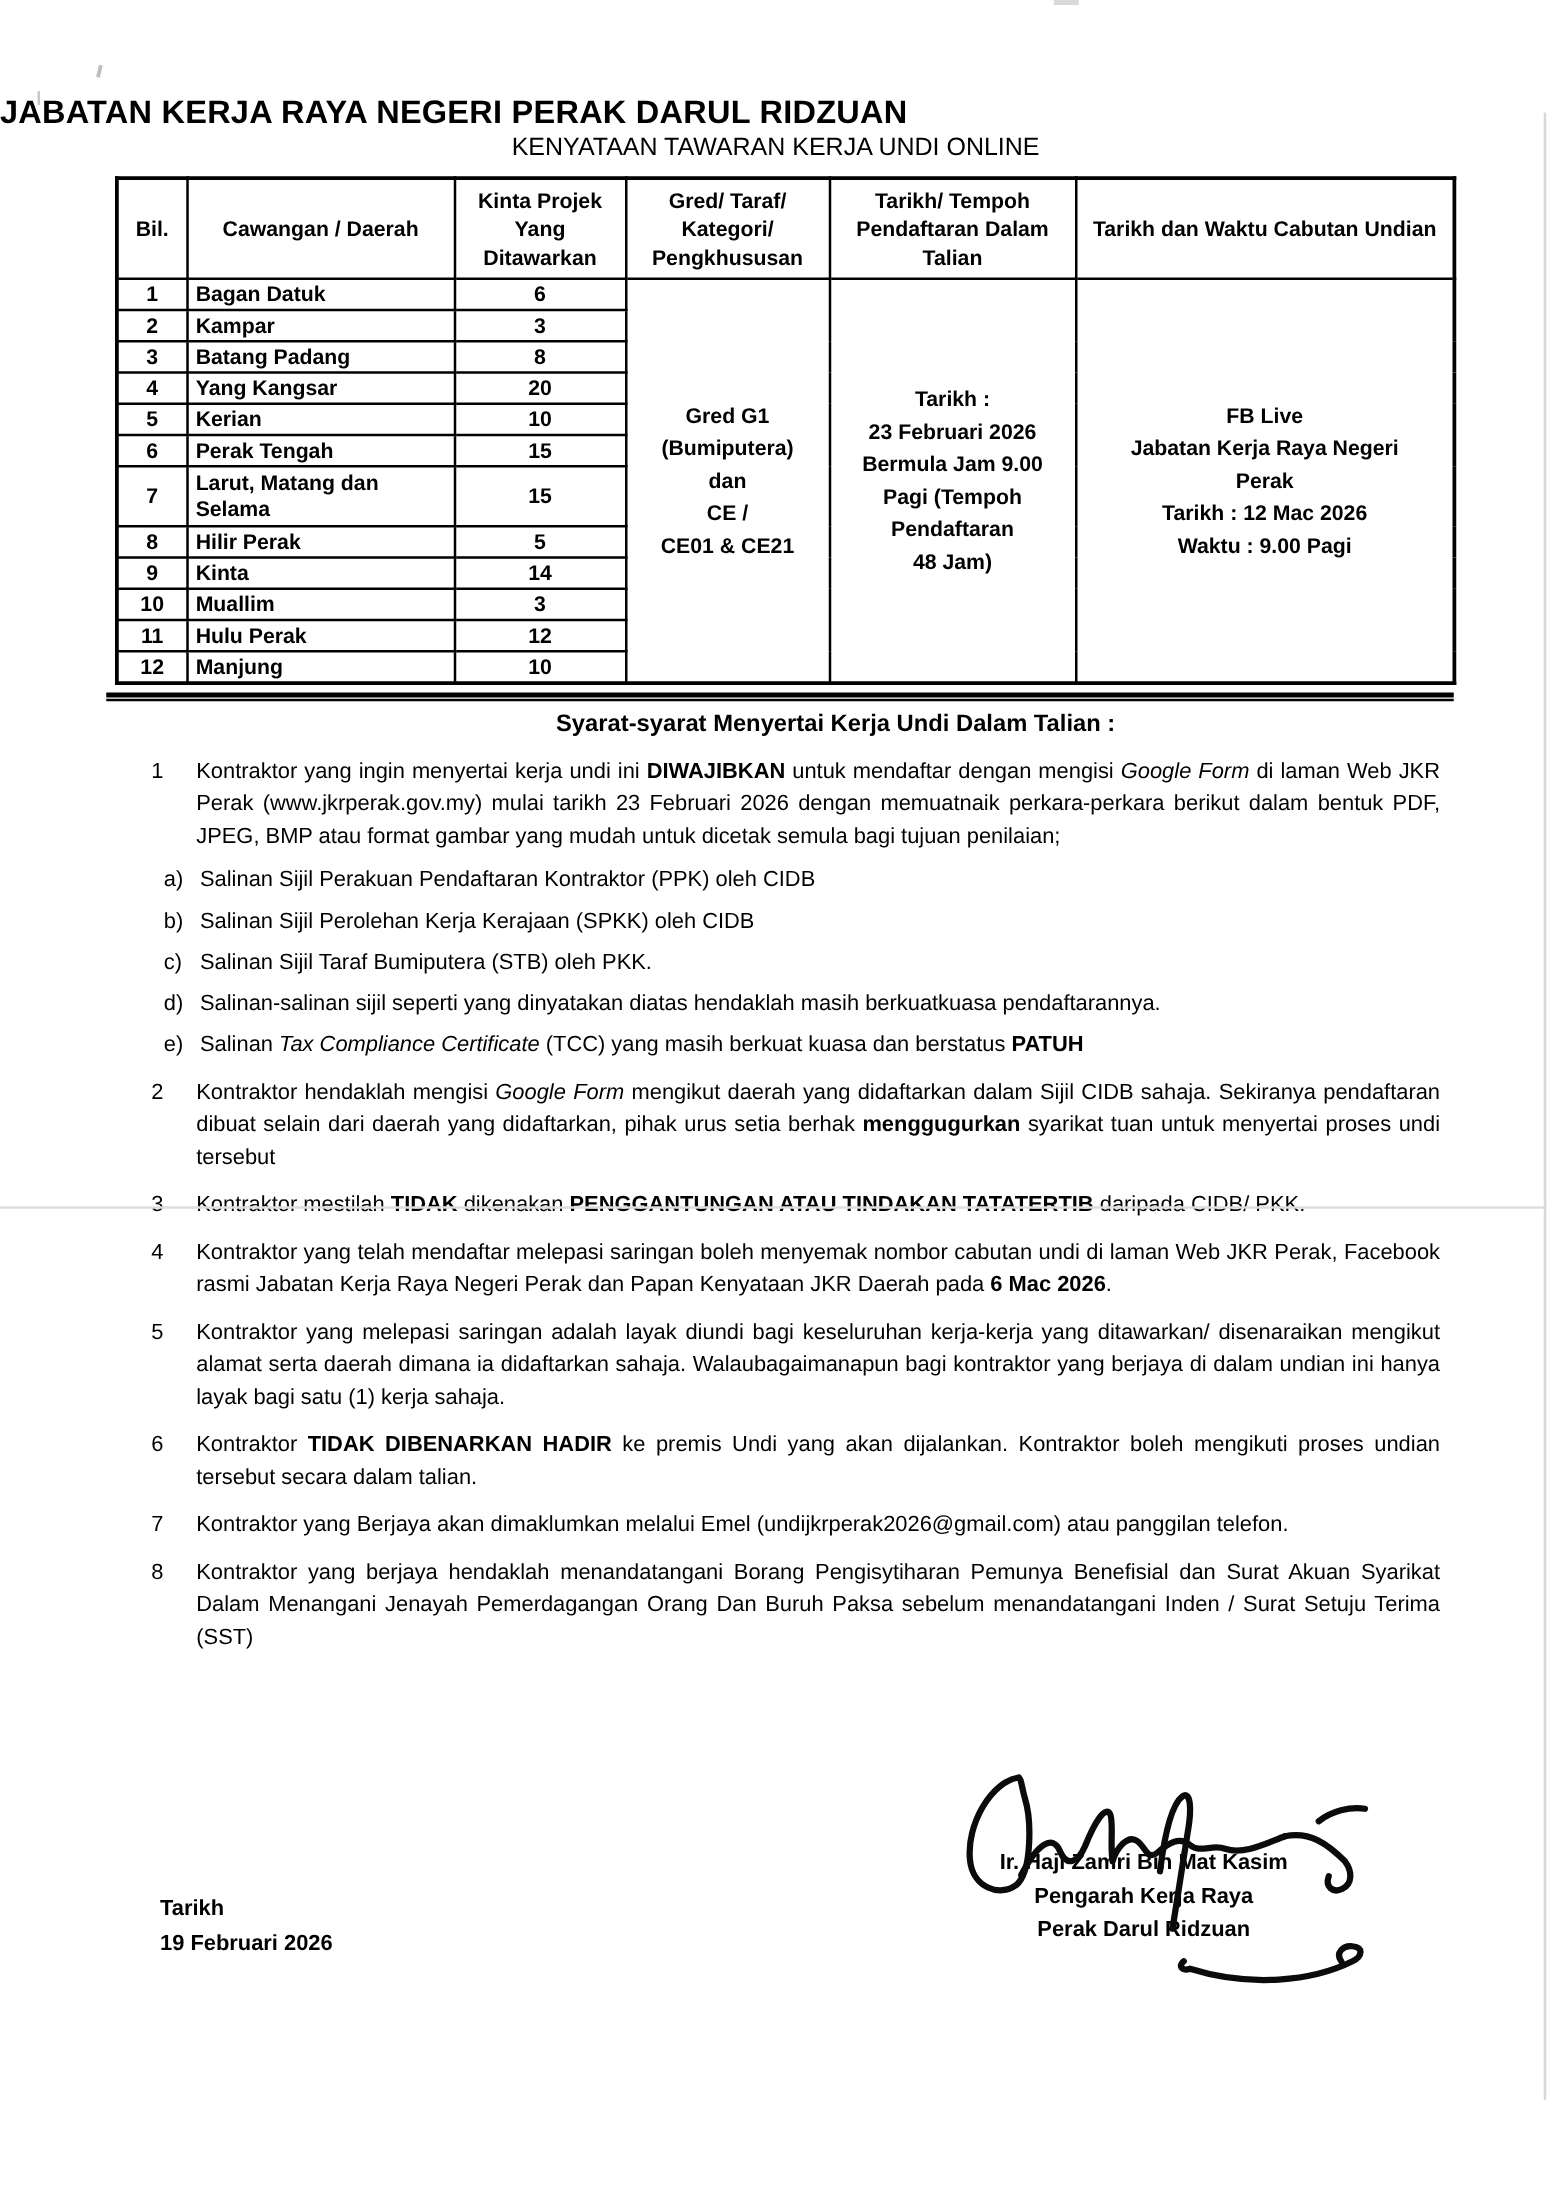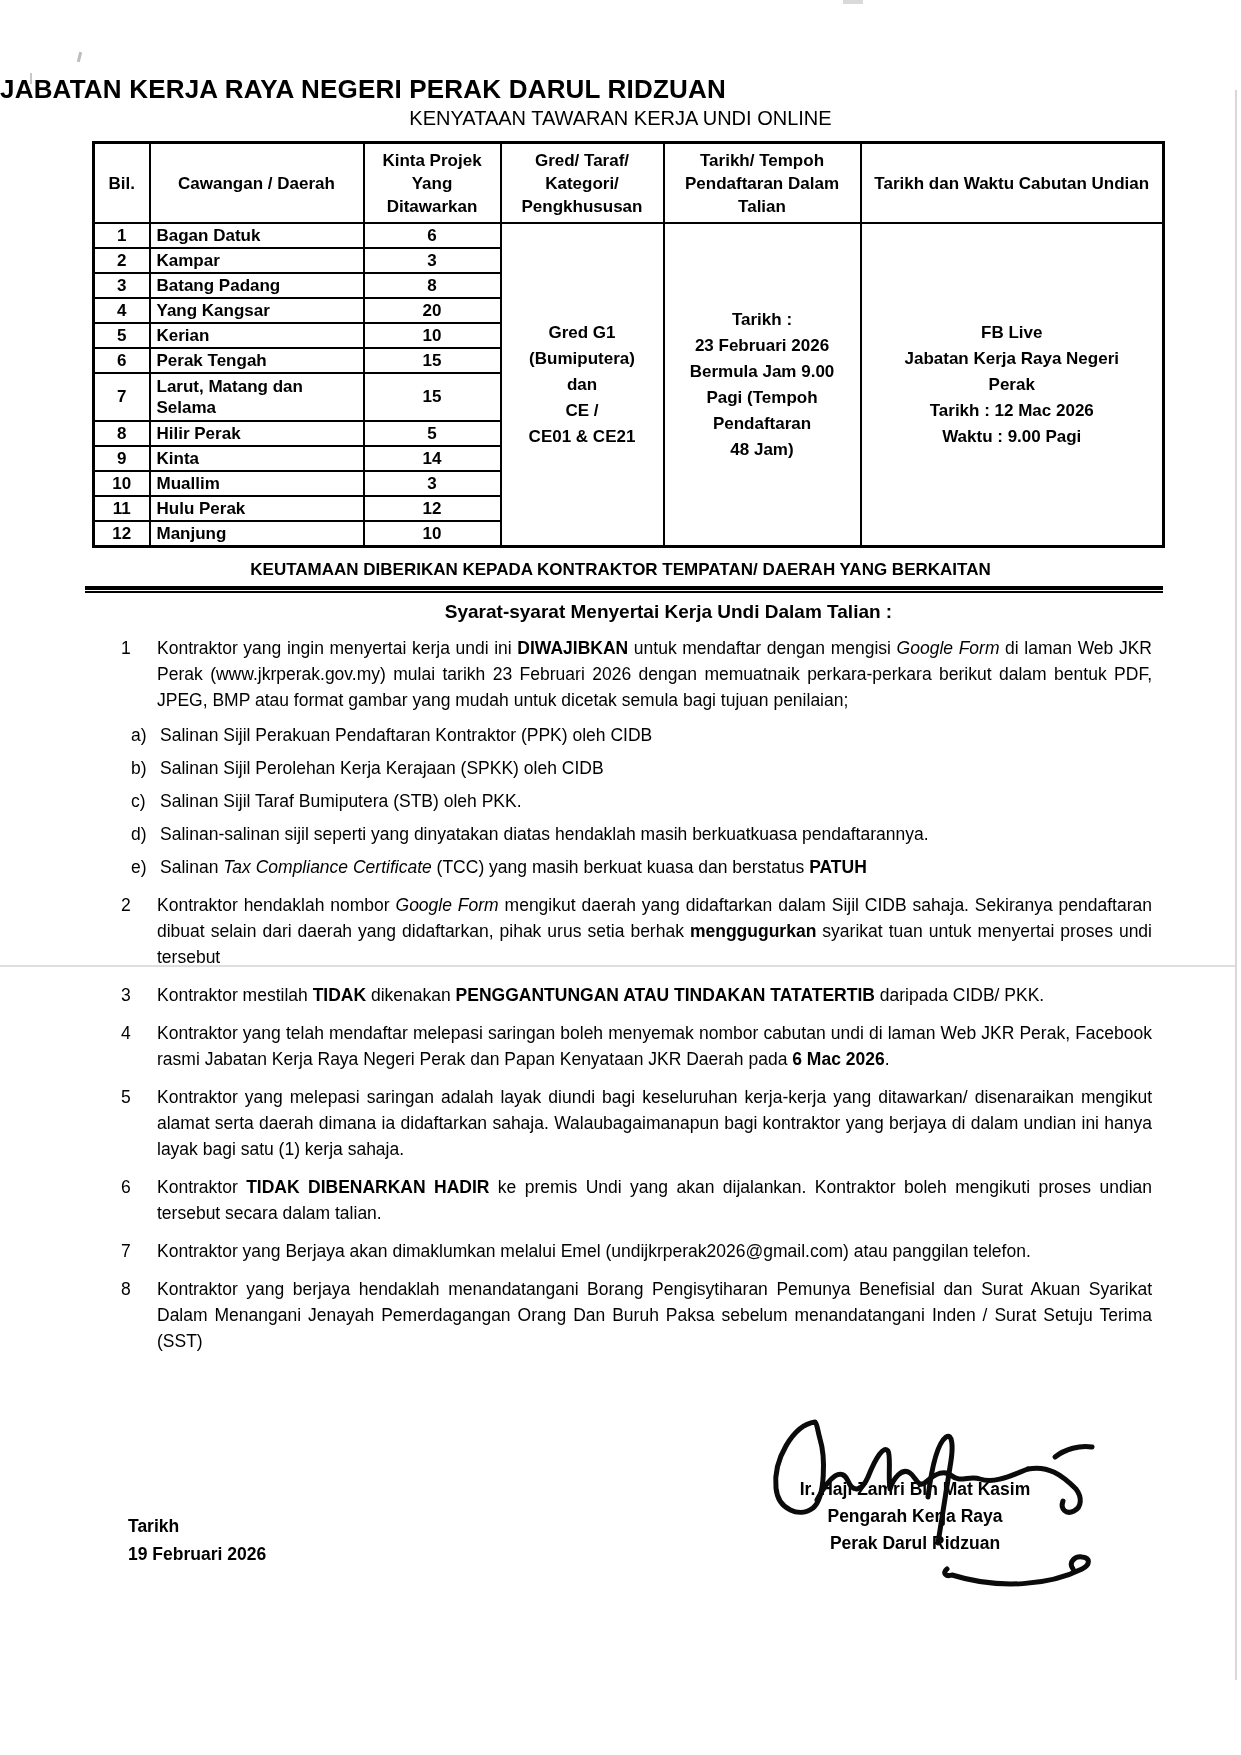--- a/index.html
+++ b/index.html
@@ -171,21 +171,20 @@
         <td class="c-jumlah">12</td>
       </tr>
       <tr>
         <td class="c-bil">12</td>
         <td class="c-daerah">Manjung</td>
         <td class="c-jumlah">10</td>
       </tr>
     </tbody>
   </table>
 
-  <div class="notice">KEUTAMAAN DIBERIKAN KEPADA KONTRAKTOR TEMPATAN/ DAERAH YANG BERKAITAN</div>
   <div class="rule"></div>
   <div class="terms-heading">Syarat-syarat Menyertai Kerja Undi Dalam Talian :</div>
 
   <div class="item">
     <div class="inum">1</div>
     <div class="itext"><span>Kontraktor yang ingin menyertai kerja undi ini </span><b>DIWAJIBKAN</b><span> untuk mendaftar dengan mengisi </span><i>Google Form</i><span> di laman Web JKR Perak (www.jkrperak.gov.my) mulai tarikh 23 Februari 2026 dengan memuatnaik perkara-perkara berikut dalam bentuk PDF, JPEG, BMP atau format gambar yang mudah untuk dicetak semula bagi tujuan penilaian;</span></div>
   </div>
 
   <div class="sub first">
     <div class="smark">a)</div>
@@ -203,21 +202,21 @@
     <div class="smark">d)</div>
     <div class="stext">Salinan-salinan sijil seperti yang dinyatakan diatas hendaklah masih berkuatkuasa pendaftarannya.</div>
   </div>
   <div class="sub">
     <div class="smark">e)</div>
     <div class="stext"><span>Salinan </span><i>Tax Compliance Certificate</i><span> (TCC) yang masih berkuat kuasa dan berstatus </span><b>PATUH</b></div>
   </div>
 
   <div class="item">
     <div class="inum">2</div>
-    <div class="itext"><span>Kontraktor hendaklah nombor </span><i>Google Form</i><span> mengikut daerah yang didaftarkan dalam Sijil CIDB sahaja. Sekiranya pendaftaran dibuat selain dari daerah yang didaftarkan, pihak urus setia berhak </span><b>menggugurkan</b><span> syarikat tuan untuk menyertai proses undi tersebut</span></div>
+    <div class="itext"><span>Kontraktor hendaklah mengisi </span><i>Google Form</i><span> mengikut daerah yang didaftarkan dalam Sijil CIDB sahaja. Sekiranya pendaftaran dibuat selain dari daerah yang didaftarkan, pihak urus setia berhak </span><b>menggugurkan</b><span> syarikat tuan untuk menyertai proses undi tersebut</span></div>
   </div>
 
   <div class="item">
     <div class="inum">3</div>
     <div class="itext"><span>Kontraktor mestilah </span><b>TIDAK</b><span> dikenakan  </span><b>PENGGANTUNGAN ATAU TINDAKAN TATATERTIB</b><span> daripada CIDB/ PKK.</span></div>
   </div>
 
   <div class="item">
     <div class="inum">4</div>
     <div class="itext"><span>Kontraktor yang telah mendaftar melepasi saringan  boleh menyemak nombor cabutan undi di laman Web JKR Perak, Facebook rasmi Jabatan Kerja Raya Negeri Perak dan Papan Kenyataan JKR Daerah pada </span><b>6 Mac 2026</b><span>.</span></div>

